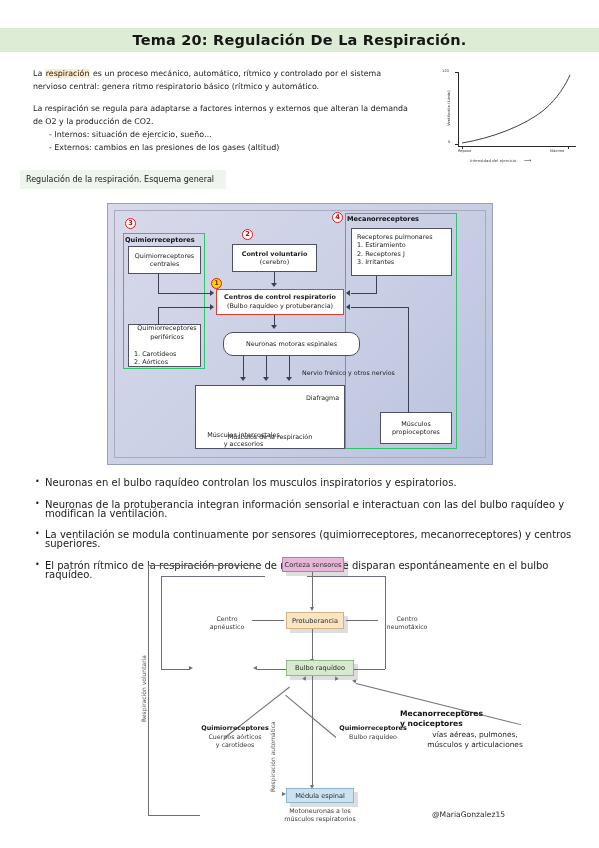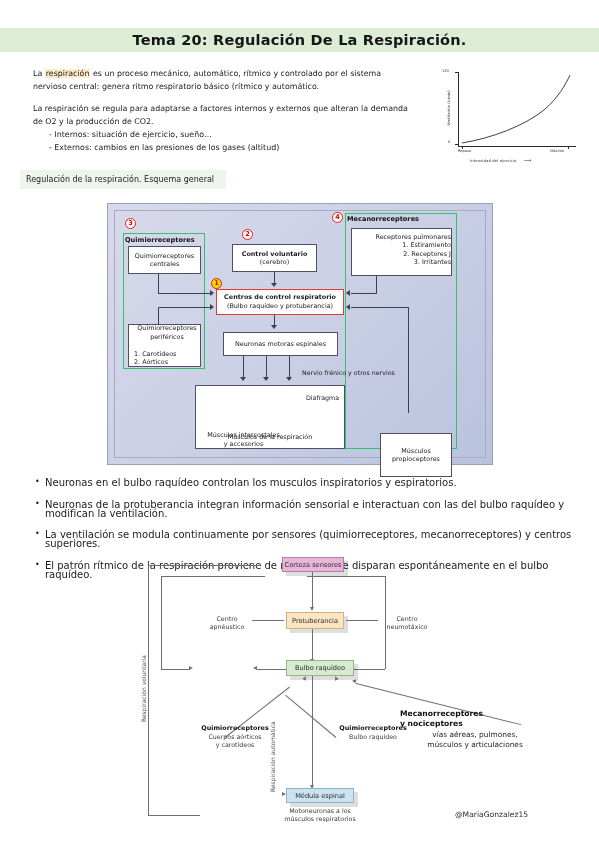--- a/index.html
+++ b/index.html
@@ -149,21 +149,21 @@
     position:absolute;font-size:6px;color:#555;
     transform:rotate(-90deg);transform-origin:left top;white-space:nowrap;
   }
   .d2arr-d{position:absolute;width:0;height:0;border-left:2.6px solid transparent;border-right:2.6px solid transparent;border-top:4px solid #6e6e78;}
   .d2arr-u{position:absolute;width:0;height:0;border-left:2.6px solid transparent;border-right:2.6px solid transparent;border-bottom:4px solid #6e6e78;}
   .d2arr-r{position:absolute;width:0;height:0;border-top:2.6px solid transparent;border-bottom:2.6px solid transparent;border-left:4px solid #6e6e78;}
   .d2arr-l{position:absolute;width:0;height:0;border-top:2.6px solid transparent;border-bottom:2.6px solid transparent;border-right:4px solid #6e6e78;}
   .diag-line{position:absolute;background:#6e6e78;height:1px;transform-origin:left center;}
 
   .sig{
-    position:absolute;left:455px;top:810px;
+    position:absolute;left:432px;top:810px;
     font-size:7.6px;color:#2a2a2a;
   }
 </style>
 </head>
 <body>
 
 <div class="page">
 
   <div class="banner"></div>
   <div class="banner-title">Tema 20: Regulación De La Respiración.</div>
@@ -224,41 +224,41 @@
     <div class="dbox" style="left:124px;top:40px;width:85px;height:28px;">
       <span style="font-weight:bold">Control voluntario</span>
       <span>(cerebro)</span>
     </div>
 
     <div class="centerbox" style="left:108px;top:85px;width:128px;height:26px;">
       <span class="t1">Centros de control respiratorio</span>
       <span>(Bulbo raquídeo y protuberancia)</span>
     </div>
 
-    <div class="dbox left-al" style="left:243px;top:24px;width:101px;height:48px;align-items:flex-end;justify-content:flex-start;padding-top:4px;">
+    <div class="dbox left-al" style="left:243px;top:24px;width:101px;height:48px;align-items:flex-start;justify-content:flex-start;padding-top:4px;">
       <span>Receptores pulmonares</span>
       <span>1. Estiramiento</span>
       <span>2. Receptores J</span>
       <span>3. Irritantes</span>
     </div>
 
-    <div class="dbox" style="left:115px;top:128px;width:115px;height:24px;">
+    <div class="dbox" style="left:115px;top:128px;width:137px;height:24px;border-radius:10px;">
       <span>Neuronas motoras espinales</span>
     </div>
 
     <div class="freetxt" style="left:194px;top:165px;">Nervio frénico y otros nervios</div>
 
     <div class="dbox" style="left:87px;top:181px;width:150px;height:64px;justify-content:flex-end;padding-top:9px;">
       <span style="white-space:pre-line;display:block;width:95px;text-align:center">Músculos intercostales
 y accesorios</span>
       <span style="position:absolute;left:0;right:0;bottom:7px;">Músculos de la respiración</span>
     </div>
     <div class="freetxt" style="left:198px;top:190px;">Diafragma</div>
 
-    <div class="dbox" style="left:272px;top:208px;width:72px;height:44px;margin-top:21px;">
+    <div class="dbox" style="left:272px;top:208px;width:72px;height:32px;">
       <span style="white-space:pre-line">Músculos
 propioceptores</span>
     </div>
 
     <div class="ln lnv" style="left:50px;top:70px;height:19px;"></div>
     <div class="ln lnh" style="left:50px;top:89px;width:53px;"></div>
     <div class="ar-r" style="left:102px;top:86px;"></div>
 
     <div class="ln lnv" style="left:50px;top:103px;height:18px;"></div>
     <div class="ln lnh" style="left:50px;top:103px;width:53px;"></div>

